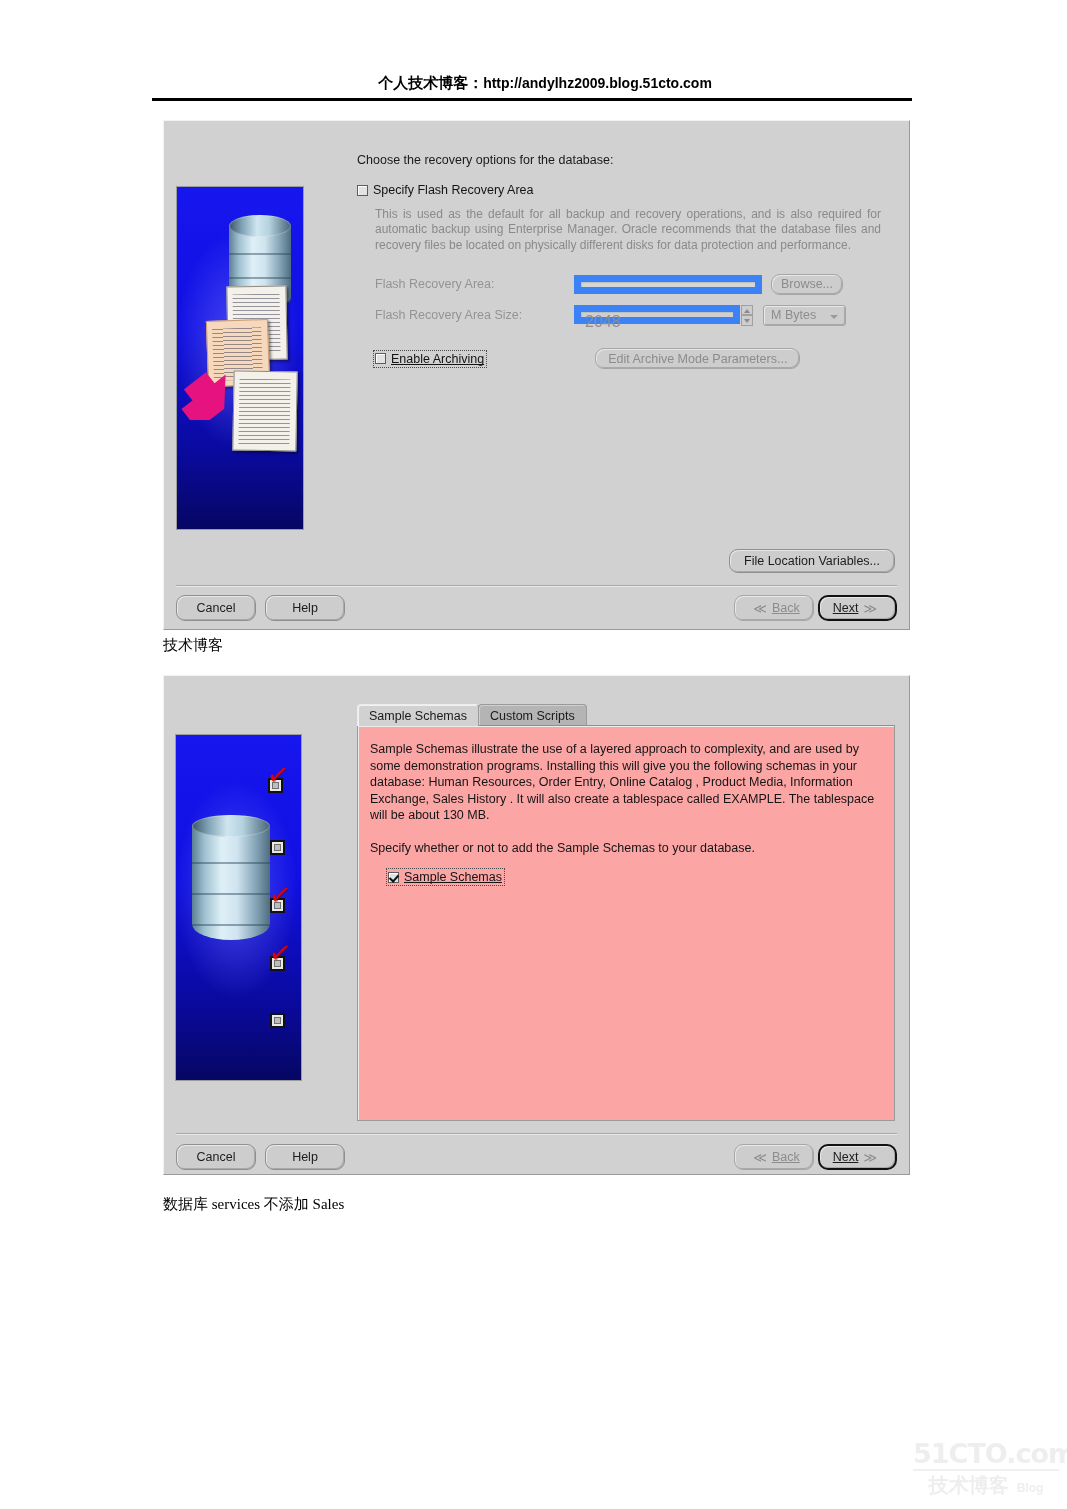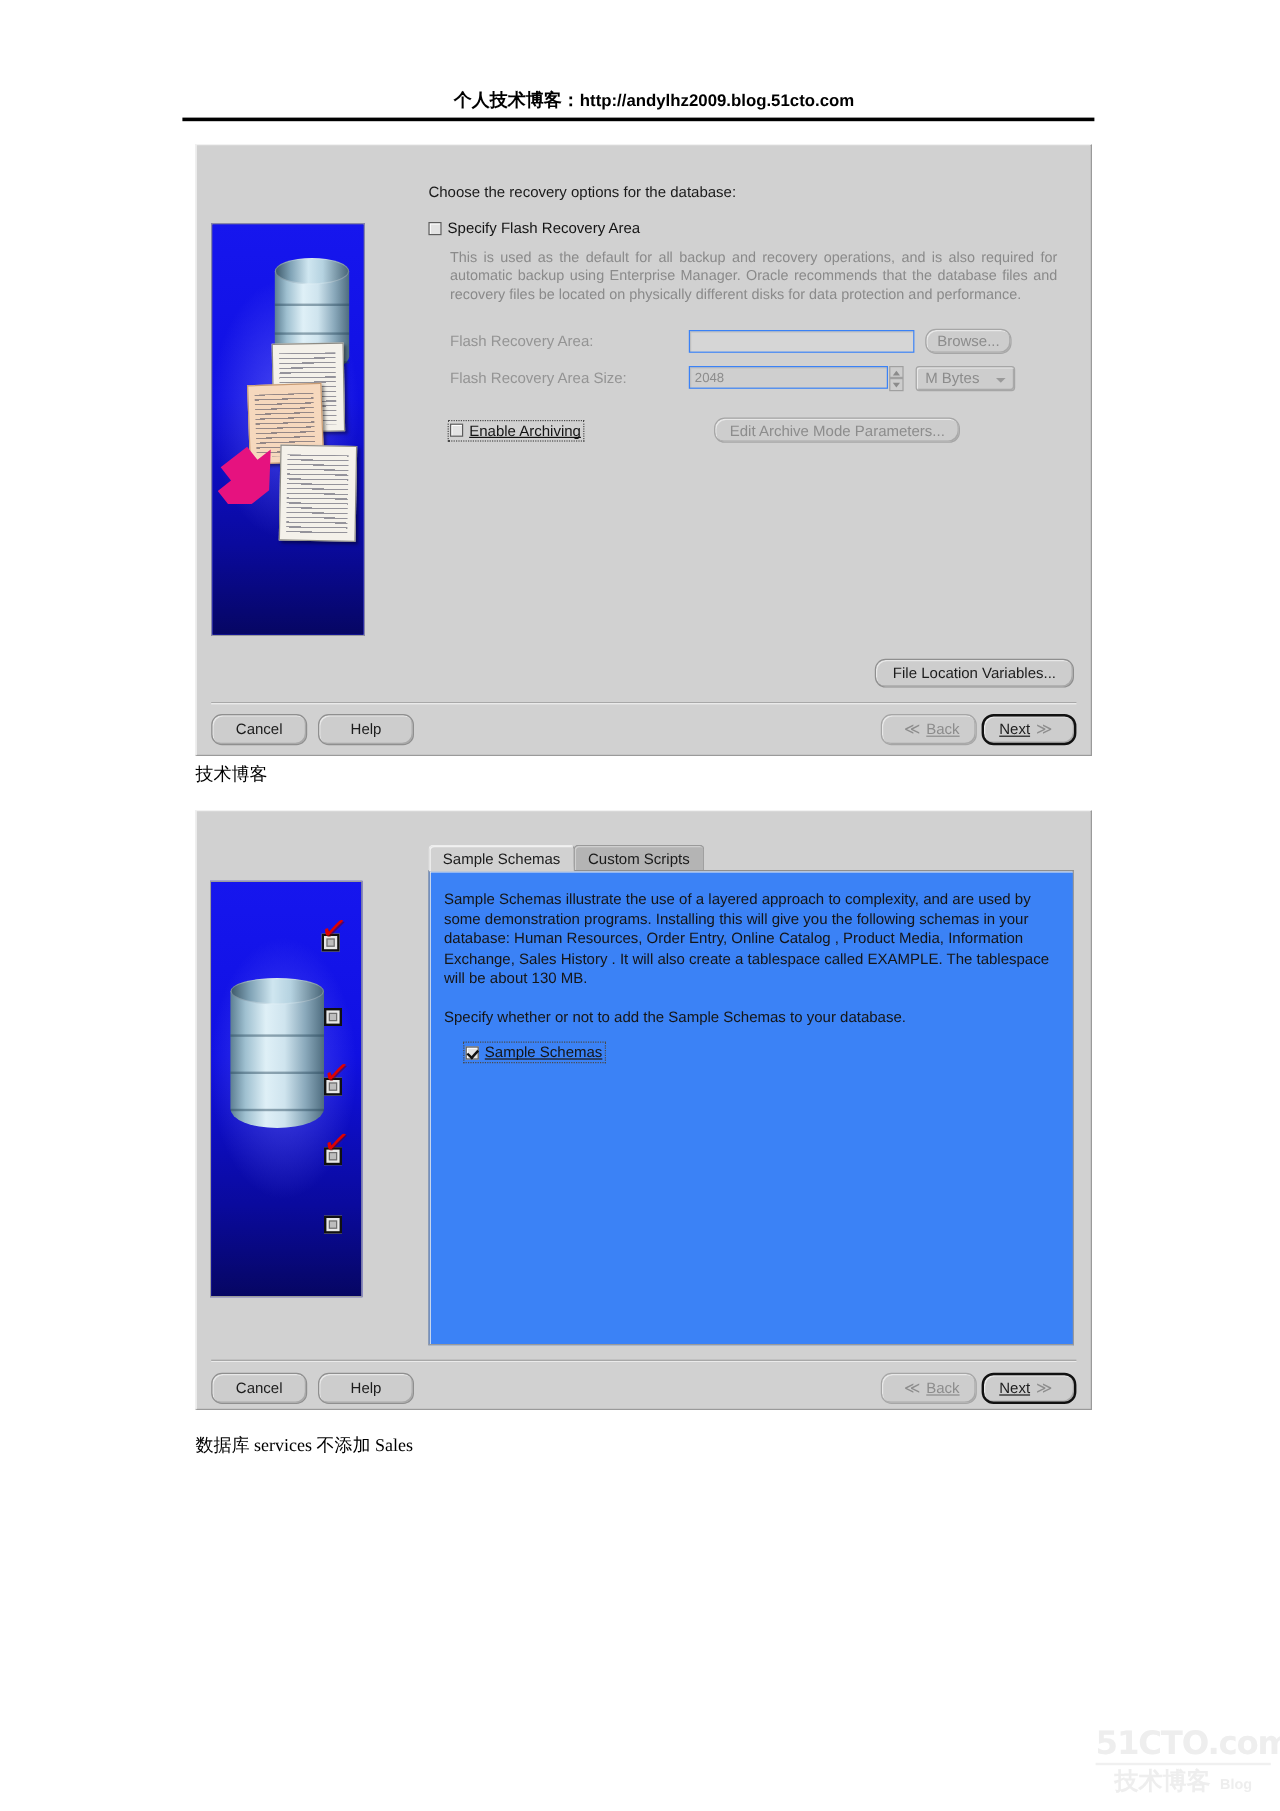--- a/index.html
+++ b/index.html
@@ -184,24 +184,24 @@
   .field-grid { margin: 20px 0 0 18px; }
   .field-row { display: flex; align-items: center; height: 22px; margin-bottom: 9px; }
   .field-label {
     width: 199px;
     font-size: 12.5px;
     color: #949494;
   }
   .txtfield {
     width: 188px; height: 19px;
     background: #cfcfcf;
-    border: 1px solid #3b82f6;
+    border: 7px solid #3b82f6;
     box-shadow: inset 1px 1px 0 #bfbfbf;
     box-sizing: border-box;
-    font-size: 11px;
+    font-size: 16px;
     color: #8d8d8d;
     padding: 1px 4px;
     line-height: 17px;
   }
   .txtfield.empty { background: #d6d6d6; }
   .spinwrap { display: flex; align-items: stretch; }
   .spin-btns {
     width: 12px; height: 21px;
     display: flex; flex-direction: column;
     margin-left: 1px;
@@ -315,21 +315,21 @@
   }
   .tab.active {
     background: #d1d1d1;
     border-color: #ededed #9a9a9a #d1d1d1 #ededed;
     box-shadow: inset 1px 1px 0 #f1f1f1;
     z-index: 2;
   }
   .tabpanel {
     position: absolute;
     left: 193px; top: 49px; right: 14px; height: 396px;
-    background: #3b82f6;
+    background: #fca5a5;
     border: 1px solid #9a9a9a;
     border-top-color: #8f8f8f;
     box-shadow: inset 1px 1px 0 #ececec;
     box-sizing: border-box;
     padding: 15px 14px 0 12px;
   }
   .panel-para {
     font-size: 12.5px;
     line-height: 1.32;
     color: #151515;

